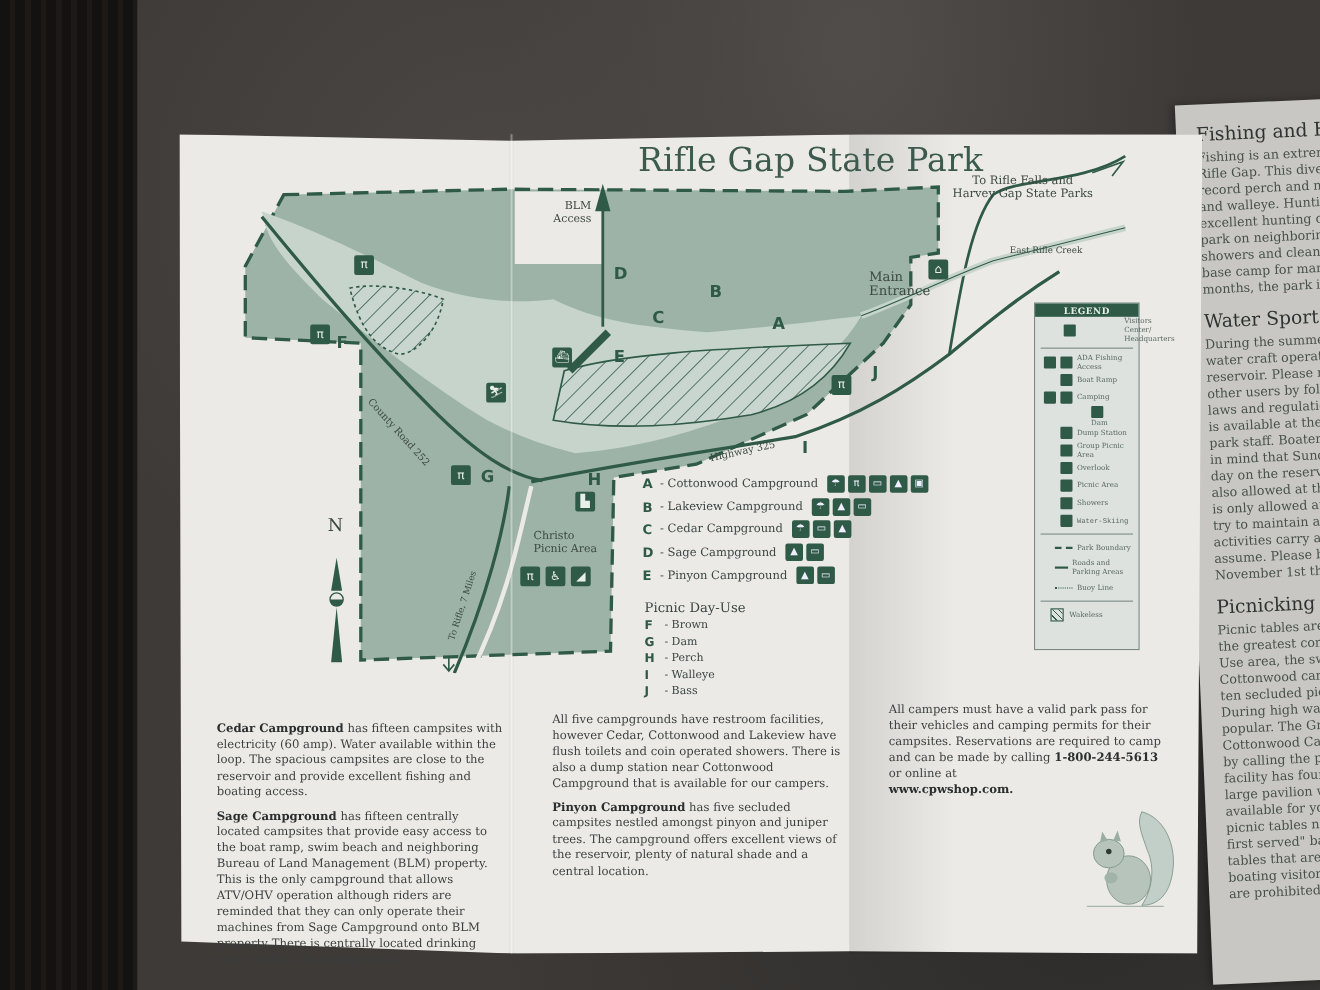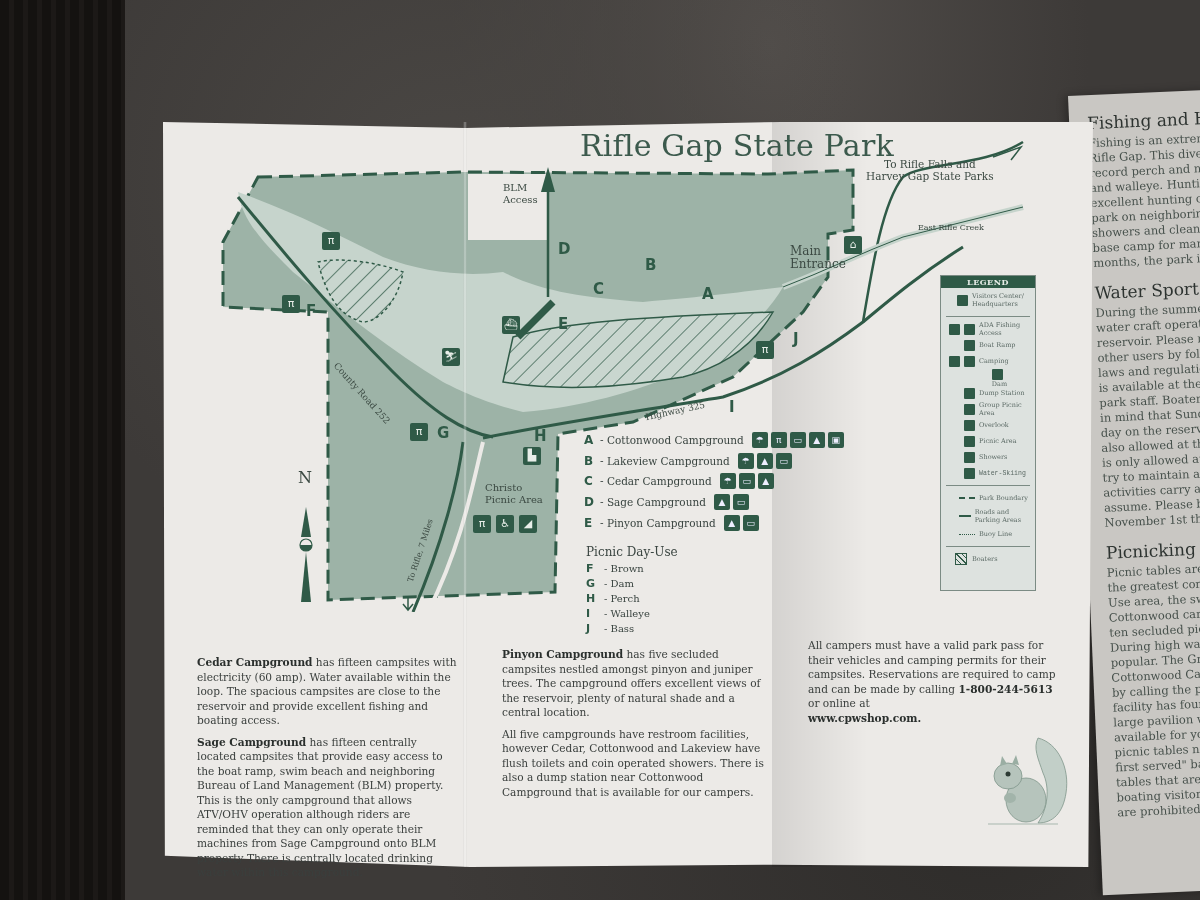--- a/index.html
+++ b/index.html
@@ -189,21 +189,21 @@
   <g>
     <path d="M143 385 L148 415 L138 415 Z" fill="#2f5a47"></path>
     <circle cx="143" cy="423" r="6" fill="#eceae7" stroke="#2f5a47" stroke-width="1.2"></circle>
     <path d="M137 423 A6 6 0 0 0 149 423 Z" fill="#2f5a47"></path>
     <path d="M143 430 L148 480 L138 480 Z" fill="#2f5a47"></path>
   </g>
 </svg>
 
 <div class="title">Rifle Gap State Park</div>
 
-<div class="maplabel" style="left:503px;top:182px;text-align:left;white-space:pre;">BLM
+<div class="maplabel" style="left:503px;top:182px;text-align:right;white-space:pre;">BLM
 Access</div>
 <div class="maplabel" style="left:866px;top:158px;text-align:center;white-space:pre;font-size:10.5px;">To Rifle Falls and
 Harvey Gap State Parks</div>
 <div class="maplabel" style="left:918px;top:222px;font-size:8px;">East Rifle Creek</div>
 <div class="maplabel" style="left:790px;top:245px;font-size:12px;line-height:13px;white-space:pre;">Main
 Entrance</div>
 <div class="maplabel" style="left:340px;top:360px;font-size:9px;transform:rotate(48deg);transform-origin:left top;">County Road 252</div>
 <div class="maplabel" style="left:645px;top:405px;font-size:9px;transform:rotate(-12deg);">Highway 325</div>
 <div class="maplabel" style="left:485px;top:482px;white-space:pre;">Christo
 Picnic Area</div>
@@ -290,21 +290,21 @@
       <span class="nm">- Walleye</span>
     </div>
   <div class="row">
       <span class="ltr">J</span>
       <span class="nm">- Bass</span>
     </div>
 </div>
 
 <div class="legend">
   <div class="lhdr">LEGEND</div>
-  <div class="li" style="height:24px;margin-left:16px;">
+  <div class="li" style="height:24px;margin-left:26px;gap:40px;">
       <span class="lic"></span>
       <span>Visitors Center/ Headquarters</span>
     </div>
   <div class="sep"></div>
   <div class="li">
       <span class="lic"></span>
       <span class="lic"></span>
       <span>ADA Fishing Access</span>
     </div>
   <div class="li" style="margin-left:23px;">
@@ -353,32 +353,32 @@
       <span style="display:inline-block;width:16px;border-top:2px solid #2f5a47;margin-right:4px;"></span>
       <span>Roads and Parking Areas</span>
     </div>
   <div class="li" style="margin-left:18px;">
       <span style="display:inline-block;width:16px;border-top:1px dotted #2f5a47;margin-right:4px;"></span>
       <span>Buoy Line</span>
     </div>
   <div class="sep"></div>
   <div class="li" style="margin-left:14px;">
       <span style="display:inline-block;width:12px;height:12px;border:1px solid #2f5a47;background:repeating-linear-gradient(45deg,#dde2df 0 3px,#2f5a47 3px 4px);margin-right:5px;"></span>
-      <span>Boaters</span>
+      <span>Wakeless</span>
     </div>
 </div>
 
 <div class="text-block" style="left:197px;top:655px;width:262px;">
   <p><b>Cedar Campground</b><span> has fifteen campsites with electricity (60 amp). Water available within the loop. The spacious campsites are close to the reservoir and provide excellent fishing and boating access.</span></p>
   <p><b>Sage Campground</b><span> has fifteen centrally located campsites that provide easy access to the boat ramp, swim beach and neighboring Bureau of Land Management (BLM) property. This is the only campground that allows ATV/OHV operation although riders are reminded that they can only operate their machines from Sage Campground onto BLM property  There is centrally located drinking water within this campground.</span></p>
 </div>
 
 <div class="text-block" style="left:502px;top:647px;width:272px;">
+  <p>All five campgrounds have restroom facilities, however Cedar, Cottonwood and Lakeview have flush toilets and coin operated showers. There is also a dump station near Cottonwood Campground that is available for our campers.</p>
   <p><b>Pinyon Campground</b><span> has five secluded campsites nestled amongst pinyon and juniper trees. The campground offers excellent views of the reservoir, plenty of natural shade and a central location.</span></p>
-  <p>All five campgrounds have restroom facilities, however Cedar, Cottonwood and Lakeview have flush toilets and coin operated showers. There is also a dump station near Cottonwood Campground that is available for our campers.</p>
 </div>
 
 <div class="text-block" style="left:808px;top:638px;width:252px;">
   <p><span>All campers must have a valid park pass for their vehicles and camping permits for their campsites. Reservations are required to camp and can be made by calling </span><b>1-800-244-5613</b><span> or online at</span><br><b>www.cpwshop.com.</b></p>
 </div>
 
 <svg class="squirrel" viewBox="0 0 95 100">
   <path d="M60 10 C80 15 92 40 88 65 C85 85 75 95 60 95 C70 80 72 60 65 45 C60 30 55 20 60 10 Z" fill="#c2cfc8" stroke="#7f958a" stroke-width="0.8"></path>
   <ellipse cx="48" cy="72" rx="20" ry="22" fill="#b6c4bc" stroke="#7f958a" stroke-width="0.8"></ellipse>
   <ellipse cx="30" cy="48" rx="14" ry="13" fill="#b6c4bc" stroke="#7f958a" stroke-width="0.8"></ellipse>

